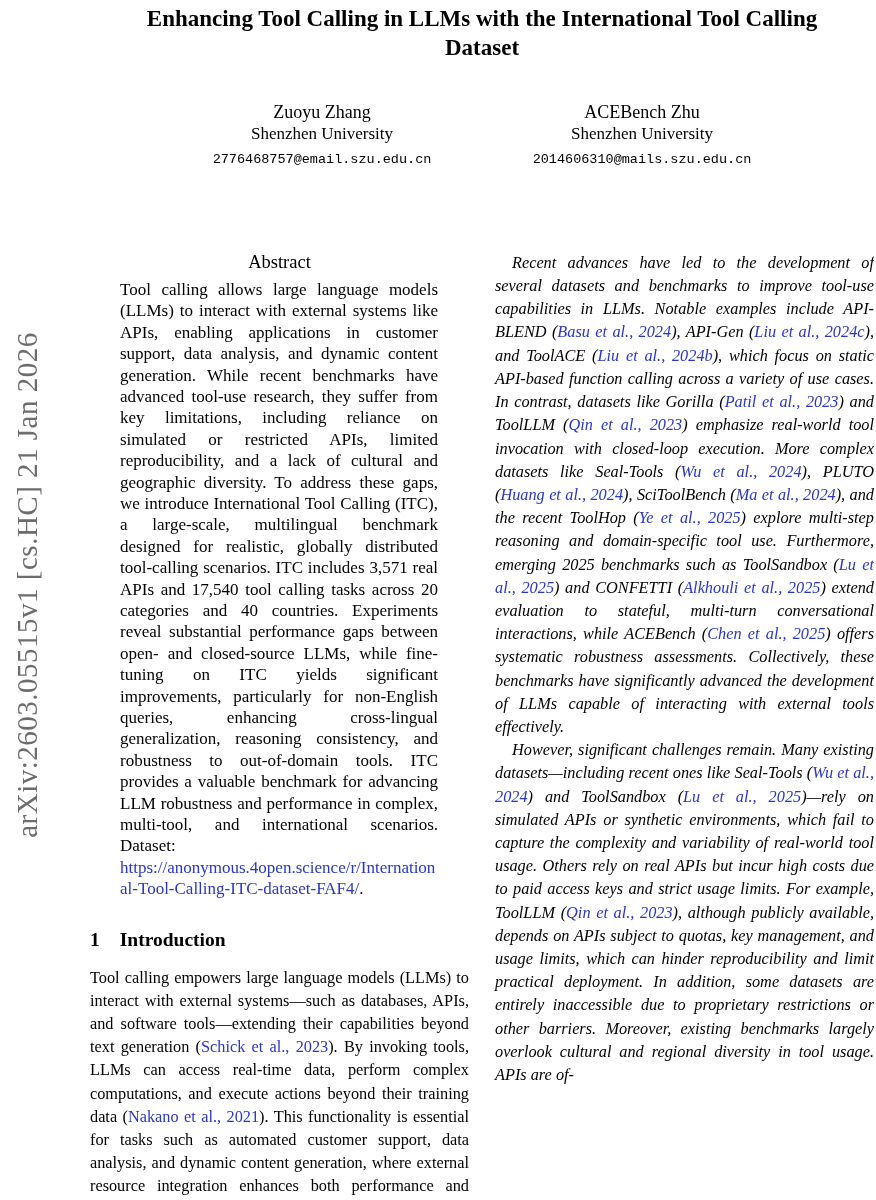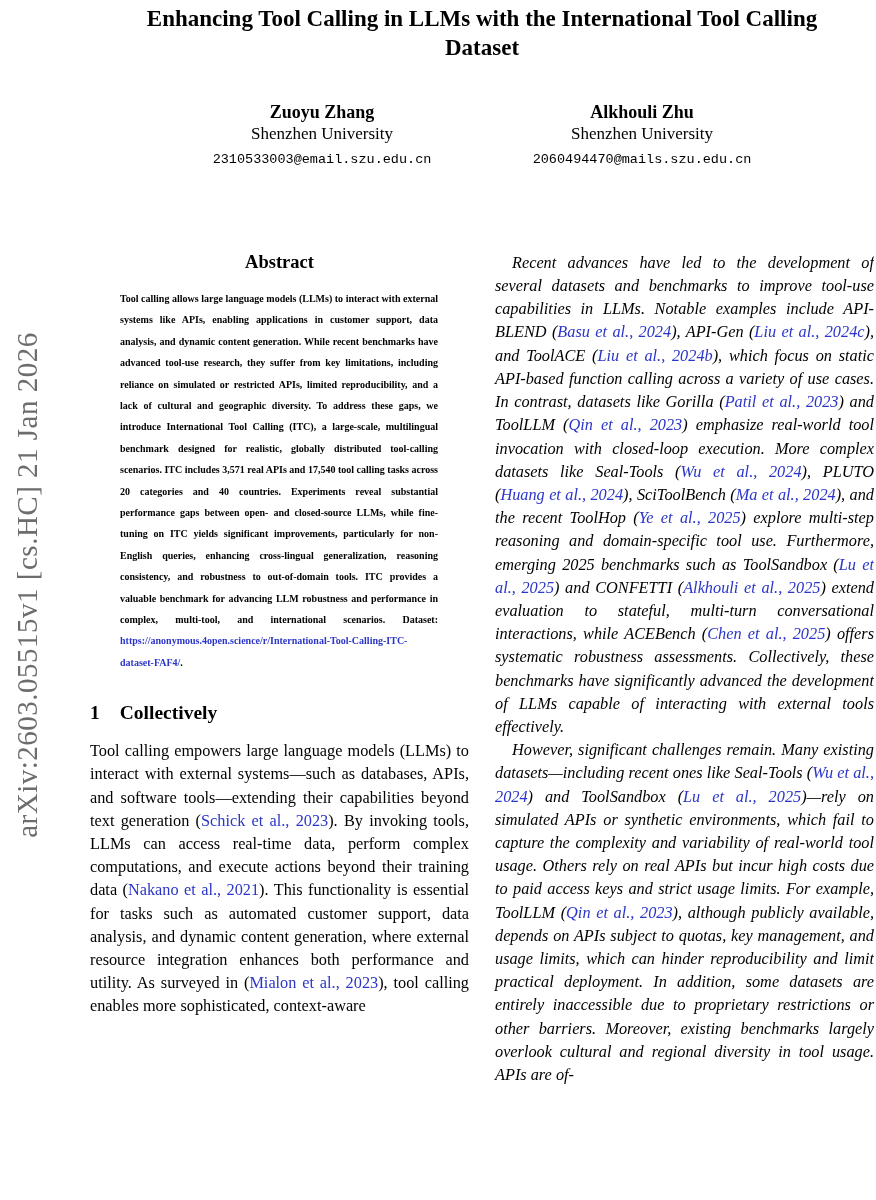--- a/index.html
+++ b/index.html
@@ -39,50 +39,49 @@
     line-height: 1.28;
     font-weight: bold;
     padding: 0 18px;
   }
   .authors-row {
     margin: 38px auto 0 auto;
     width: 640px;
     display: flex;
   }
   .author { flex: 1; text-align: center; }
-  .author-name { font-weight: bold; font-size: 18px; line-height: 22px; }
+  .author-name { font-weight: normal; font-size: 18px; line-height: 22px; }
   .author-affil { font-size: 17px; line-height: 22px; margin-top: 0; }
   .author-email {
     font-family: "Liberation Mono", monospace;
     font-size: 13.5px;
     line-height: 18px;
     margin-top: 6px;
   }
   .columns {
     margin-top: 82px;
     display: flex;
     gap: 26px;
     height: 954px;
     overflow: hidden;
   }
   .col { flex: 1; min-width: 0; }
   h2.abstract-heading {
     text-align: center;
     font-size: 18.5px;
-    font-weight: bold;
+    font-weight: normal;
     line-height: 22px;
-    margin-bottom: 15px;
+    margin-bottom: 6px;
   }
   .abstract-body {
     padding: 0 31px 0 30px;
-    font-size: 10px;
+    font-size: 17px;
     line-height: 21.4px;
     text-align: justify;
     hyphens: auto;
-    font-weight: bold;
   }
   h2.section-heading {
     margin-top: 29px;
     margin-bottom: 15px;
     font-size: 19.5px;
     font-weight: bold;
   }
   h2.section-heading .sec-title { margin-left: 20px; }
   .body-text {
     font-size: 16.3px;
@@ -103,39 +102,39 @@
   <div class="watermark">arXiv:2603.05515v1  [cs.HC]  21 Jan 2026</div>
 
   <div class="content">
 
     <h1 class="title">Enhancing Tool Calling in LLMs with the International Tool Calling Dataset</h1>
 
     <div class="authors-row">
         <div class="author">
           <div class="author-name">Zuoyu Zhang</div>
           <div class="author-affil">Shenzhen University</div>
-          <div class="author-email">2310533003@email.szu.edu.cn</div>
+          <div class="author-email">2776468757@email.szu.edu.cn</div>
         </div>
         <div class="author">
-          <div class="author-name">Alkhouli Zhu</div>
+          <div class="author-name">ACEBench Zhu</div>
           <div class="author-affil">Shenzhen University</div>
-          <div class="author-email">2060494470@mails.szu.edu.cn</div>
+          <div class="author-email">2014606310@mails.szu.edu.cn</div>
         </div>
       </div>
 
     <div class="columns">
 
       <div class="col col-left">
         <h2 class="abstract-heading">Abstract</h2>
         <div class="abstract-body">
             <p class="para"><span>Tool calling allows large language models (LLMs) to interact with external systems like APIs, enabling applications in customer support, data analysis, and dynamic content generation. While recent benchmarks have advanced tool-use research, they suffer from key limitations, including reliance on simulated or restricted APIs, limited reproducibility, and a lack of cultural and geographic diversity. To address these gaps, we introduce International Tool Calling (ITC), a large-scale, multilingual benchmark designed for realistic, globally distributed tool-calling scenarios. ITC includes 3,571 real APIs and 17,540 tool calling tasks across 20 categories and 40 countries. Experiments reveal substantial performance gaps between open- and closed-source LLMs, while fine-tuning on ITC yields significant improvements, particularly for non-English queries, enhancing cross-lingual generalization, reasoning consistency, and robustness to out-of-domain tools. ITC provides a valuable benchmark for advancing LLM robustness and performance in complex, multi-tool, and international scenarios. Dataset: </span><span class="url">https://anonymous.4open.science/r/International-Tool-Calling-ITC-dataset-FAF4/</span><span>.</span></p>
           </div>
 
         <h2 class="section-heading">
-          <span class="sec-num">1</span><span class="sec-title">Collectively</span>
+          <span class="sec-num">1</span><span class="sec-title">Introduction</span>
         </h2>
         <div class="body-text">
             <p class="para"><span>Tool calling empowers large language models (LLMs) to interact with external systems—such as databases, APIs, and software tools—extending their capabilities beyond text generation (</span><span class="cite">Schick et al., 2023</span><span>). By invoking tools, LLMs can access real-time data, perform complex computations, and execute actions beyond their training data (</span><span class="cite">Nakano et al., 2021</span><span>). This functionality is essential for tasks such as automated customer support, data analysis, and dynamic content generation, where external resource integration enhances both performance and utility. As surveyed in (</span><span class="cite">Mialon et al., 2023</span><span>), tool calling enables more sophisticated, context-aware</span></p>
           </div>
       </div>
 
       <div class="col col-right body-text">
           <p class="para indent"><span>Recent advances have led to the development of several datasets and benchmarks to improve tool-use capabilities in LLMs. Notable examples include API-BLEND (</span><span class="cite">Basu et al., 2024</span><span>), API-Gen (</span><span class="cite">Liu et al., 2024c</span><span>), and ToolACE (</span><span class="cite">Liu et al., 2024b</span><span>), which focus on static API-based function calling across a variety of use cases. In contrast, datasets like Gorilla (</span><span class="cite">Patil et al., 2023</span><span>) and ToolLLM (</span><span class="cite">Qin et al., 2023</span><span>) emphasize real-world tool invocation with closed-loop execution. More complex datasets like Seal-Tools (</span><span class="cite">Wu et al., 2024</span><span>), PLUTO (</span><span class="cite">Huang et al., 2024</span><span>), SciToolBench (</span><span class="cite">Ma et al., 2024</span><span>), and the recent ToolHop (</span><span class="cite">Ye et al., 2025</span><span>) explore multi-step reasoning and domain-specific tool use. Furthermore, emerging 2025 benchmarks such as ToolSandbox (</span><span class="cite">Lu et al., 2025</span><span>) and CONFETTI (</span><span class="cite">Alkhouli et al., 2025</span><span>) extend evaluation to stateful, multi-turn conversational interactions, while ACEBench (</span><span class="cite">Chen et al., 2025</span><span>) offers systematic robustness assessments. Collectively, these benchmarks have significantly advanced the development of LLMs capable of interacting with external tools effectively.</span></p>
           <p class="para indent"><span>However, significant challenges remain. Many existing datasets—including recent ones like Seal-Tools (</span><span class="cite">Wu et al., 2024</span><span>) and ToolSandbox (</span><span class="cite">Lu et al., 2025</span><span>)—rely on simulated APIs or synthetic environments, which fail to capture the complexity and variability of real-world tool usage. Others rely on real APIs but incur high costs due to paid access keys and strict usage limits. For example, ToolLLM (</span><span class="cite">Qin et al., 2023</span><span>), although publicly available, depends on APIs subject to quotas, key management, and usage limits, which can hinder reproducibility and limit practical deployment. In addition, some datasets are entirely inaccessible due to proprietary restrictions or other barriers. Moreover, existing benchmarks largely overlook cultural and regional diversity in tool usage. APIs are of-</span></p>
         </div>

